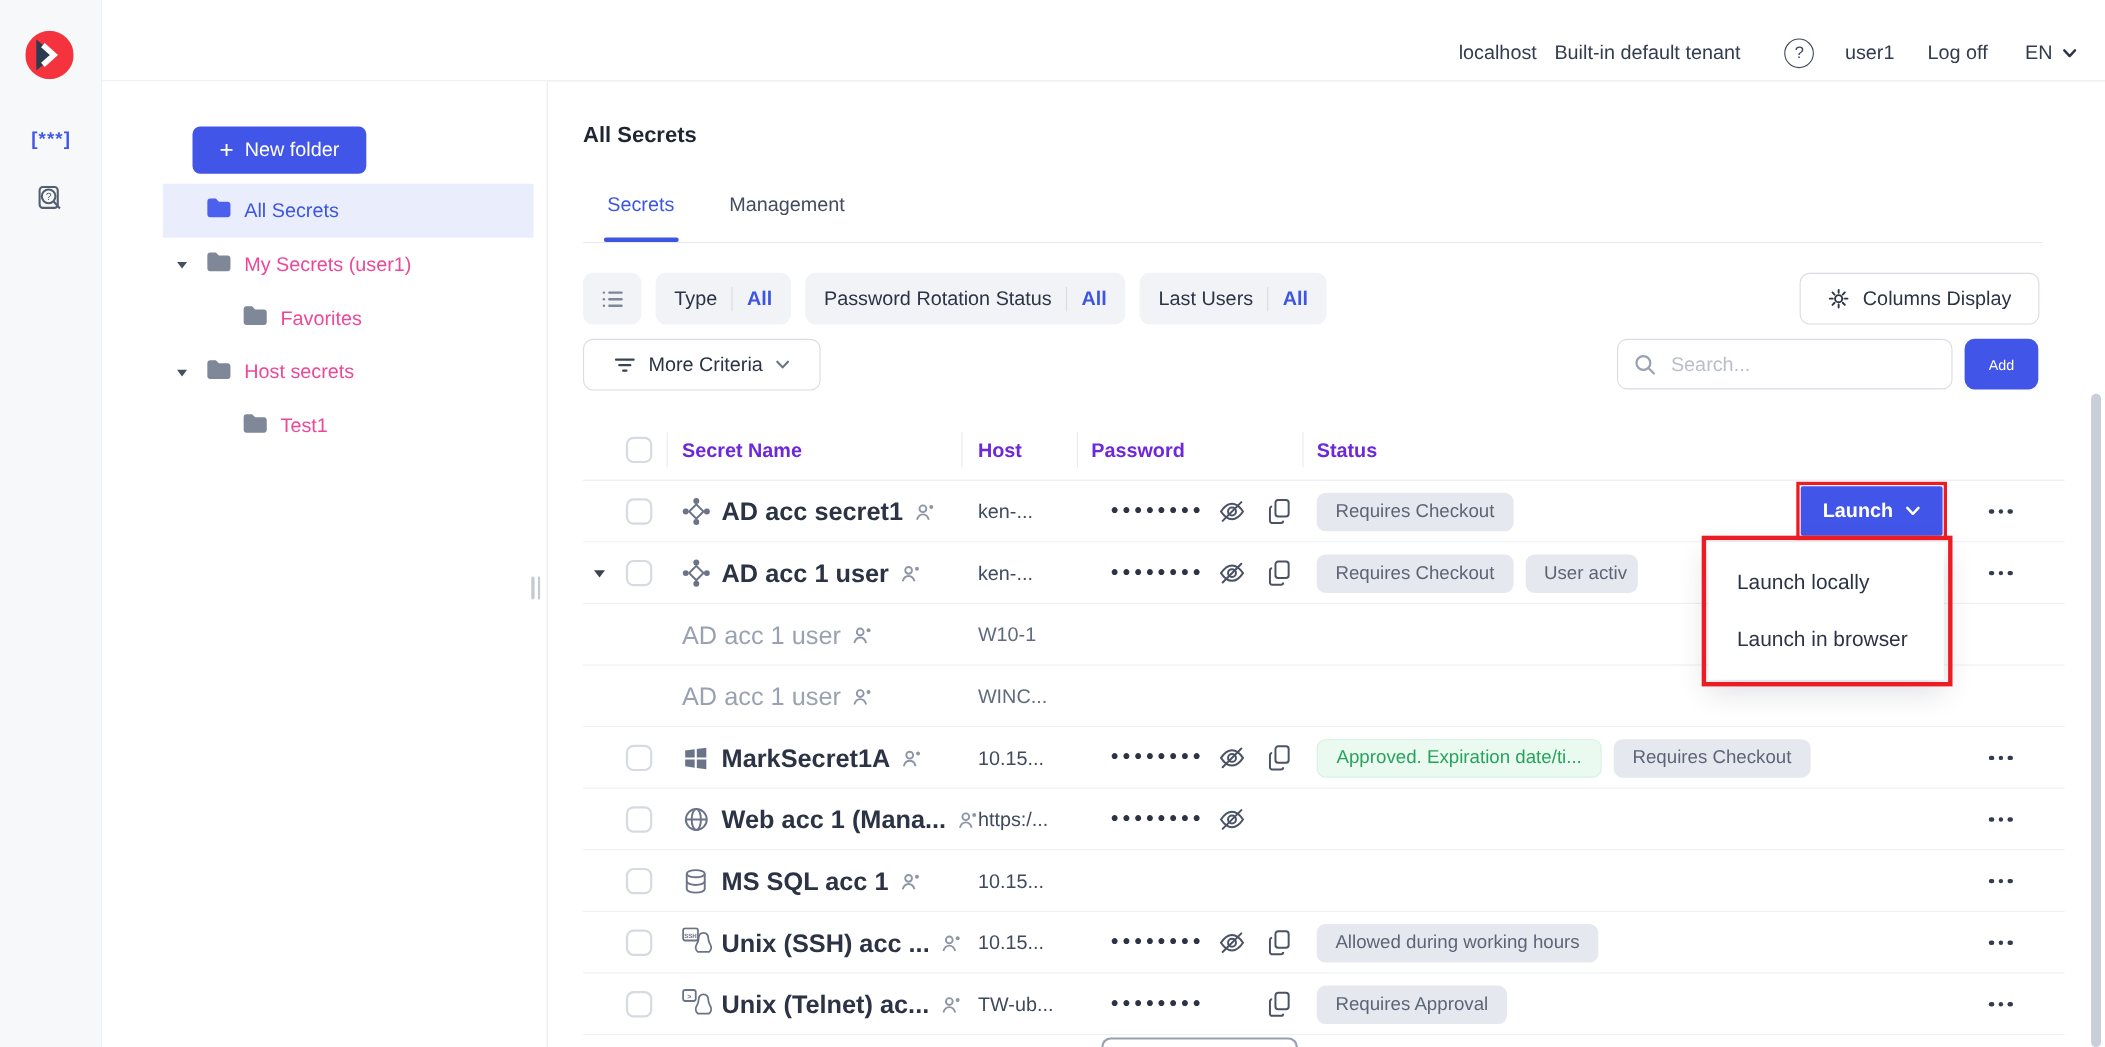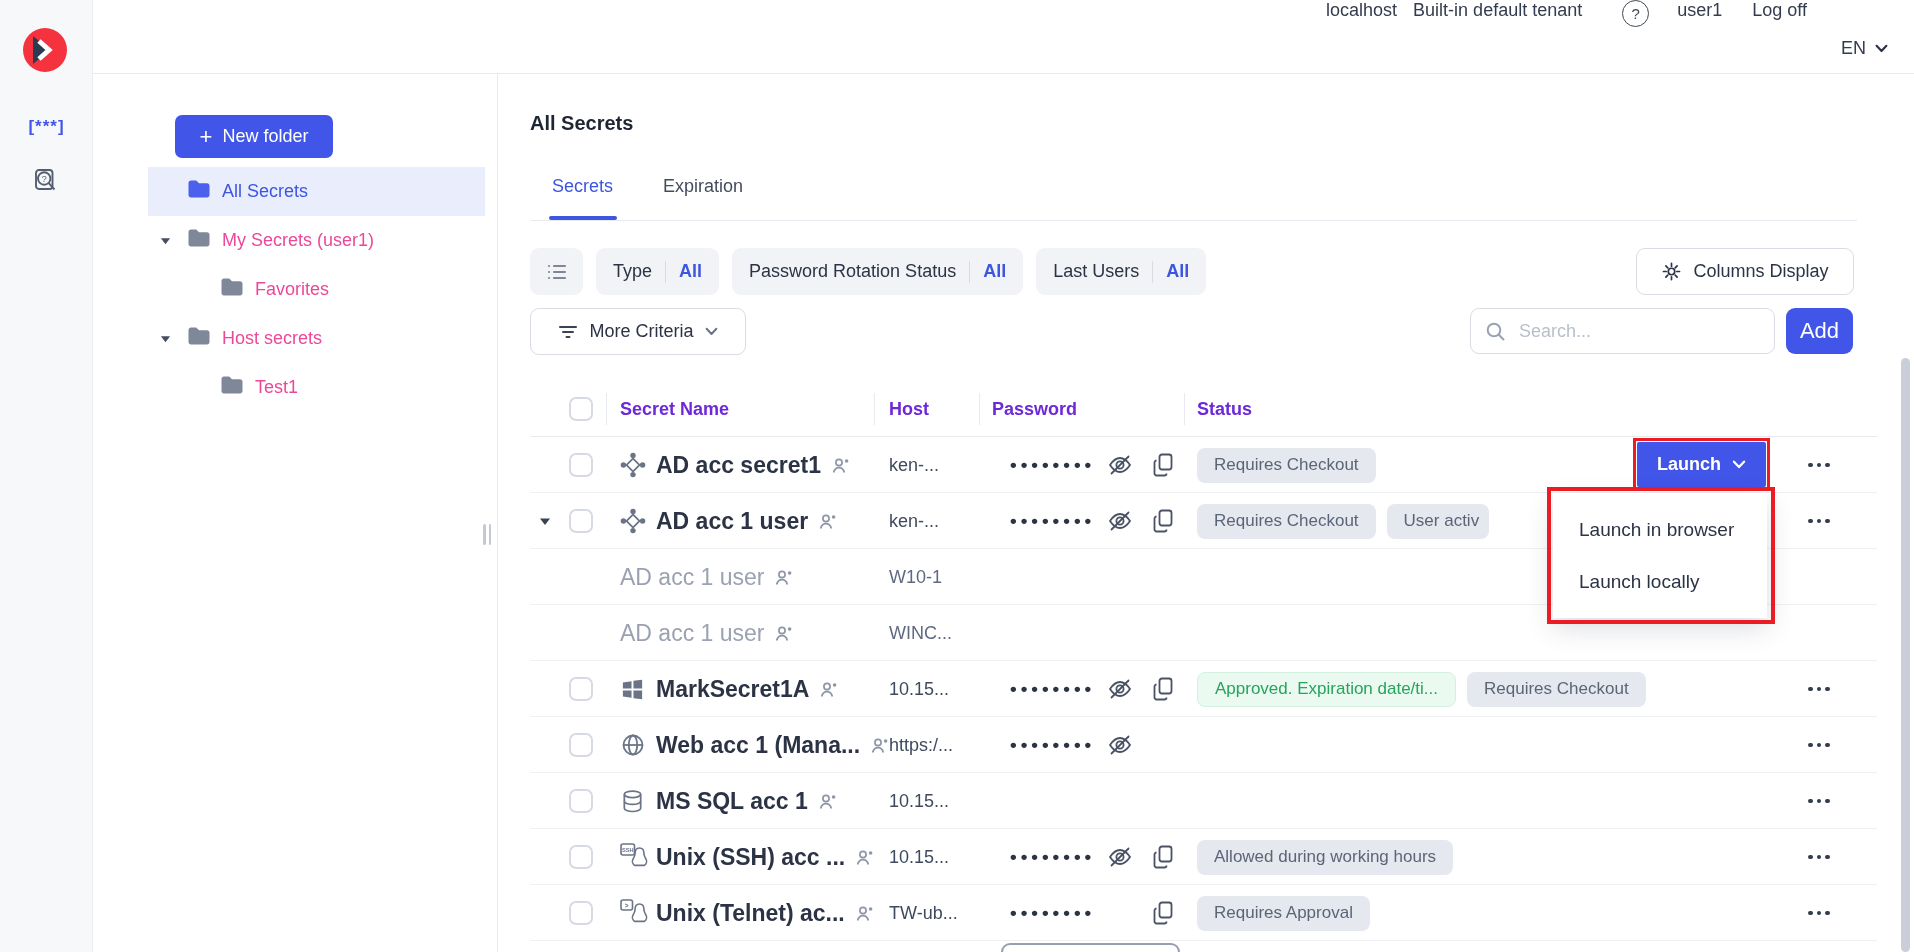--- a/index.html
+++ b/index.html
@@ -13,21 +13,21 @@
   .app{position:relative;width:1914px;height:952px;background:#fff;overflow:hidden;}
   .abs{position:absolute;}
   
   .rail{left:0;top:0;width:93px;height:952px;background:#f7f8fa;border-right:1px solid #ebedf1;}
   .logo{left:23px;top:28px;width:44px;height:44px;}
   .rail-pw{left:0;top:117px;width:93px;text-align:center;color:var(--accent);font-weight:700;font-size:17px;letter-spacing:1px;}
   .rail-find{left:33px;top:168px;}
   
   .topbar{left:93px;top:0;right:0;height:74px;background:#fff;border-bottom:1px solid var(--line);}
   .app-title{left:128px;top:0;height:74px;display:flex;align-items:center;font-size:19px;font-weight:500;color:var(--text-dark);}
-  .topbar-right{right:26px;top:0;height:96px;display:flex;font-size:18px;color:#333c4e;}
+  .topbar-right{right:26px;top:0;height:96px;display:flex;align-items:center;font-size:18px;color:#333c4e;}
   .tb-item{margin-left:32px;white-space:nowrap;}
   .help-circle{width:27px;height:27px;border:1.6px solid #3f4856;border-radius:50%;display:flex;align-items:center;justify-content:center;font-size:15px;color:#3f4856;font-weight:500;}
   .lang{display:flex;align-items:center;gap:9px;font-weight:500;}
   
   .tree{left:93px;top:74px;width:405px;bottom:0;border-right:1px solid var(--line);background:#fff;}
   .new-folder{left:175px;top:115px;width:158px;height:43px;background:var(--accent);color:#fff;border:none;border-radius:7px;font-size:18px;font-weight:500;display:flex;align-items:center;justify-content:center;gap:10px;cursor:pointer;font-family:inherit;}
   .new-folder .plus{font-size:22px;font-weight:400;line-height:1;}
   .tree-item{position:absolute;left:148px;width:337px;height:49px;display:flex;align-items:center;font-size:18px;color:#ec4899;cursor:pointer;}
   .tree-item.selected{background:#eaedfb;color:#3d56e0;}
   .tree-caret{position:absolute;left:11px;width:13px;}
@@ -46,21 +46,21 @@
   .icon-btn{width:53px;height:47px;background:var(--pill);border-radius:9px;display:flex;align-items:center;justify-content:center;cursor:pointer;}
   .pill{height:47px;background:var(--pill);border-radius:9px;display:flex;align-items:center;padding:0 17px;font-size:18px;cursor:pointer;}
   .pill .lbl{color:#2b3345;font-weight:500;}
   .pill .div{width:1px;height:22px;background:#d8dbe2;margin:0 13px;}
   .pill .val{color:#3d56e0;font-weight:600;}
   .columns-display{left:1636px;top:248px;height:47px;width:218px;border:1px solid var(--border-btn);border-radius:9px;background:#fff;display:flex;align-items:center;justify-content:center;gap:11px;font-size:18px;font-weight:500;color:#2b3345;cursor:pointer;}
   .more-criteria{left:530px;top:308px;height:47px;width:216px;border:1px solid var(--border-btn);border-radius:9px;background:#fff;display:flex;align-items:center;justify-content:center;gap:11px;font-size:18px;font-weight:500;color:#2b3345;cursor:pointer;}
   .search-box{left:1470px;top:308px;width:305px;height:46px;border:1px solid var(--border-btn);border-radius:9px;background:#fff;display:flex;align-items:center;padding:0 14px;gap:11px;}
   .search-box input{border:none;outline:none;font-size:18px;flex:1;font-family:inherit;color:#2b3345;min-width:0;}
   .search-box input::placeholder{color:#b9bfca;}
-  .add-btn{left:1786px;top:308px;width:67px;height:46px;background:var(--accent);color:#fff;border:none;border-radius:9px;font-size:22px;font-weight:500;cursor:pointer;font-family:inherit;}
+  .add-btn{left:1786px;top:308px;width:67px;height:46px;background:var(--accent);color:#fff;border:none;border-radius:9px;font-size:13px;font-weight:500;cursor:pointer;font-family:inherit;}
   
   .thead{left:530px;top:381px;width:1347px;height:56px;border-bottom:1px solid var(--line);}
   .th{position:absolute;top:0;height:56px;display:flex;align-items:center;font-size:18px;font-weight:600;color:#6d28d9;}
   .th-sep{position:absolute;top:12px;height:32px;width:1px;background:var(--line);}
   .checkbox{width:24px;height:24px;border:2px solid #d6dae2;border-radius:7px;background:#fff;cursor:pointer;}
   .rows{left:530px;top:437px;width:1347px;}
   .trow{position:relative;width:100%;height:56px;border-bottom:1px solid var(--row-line);}
   .cell{position:absolute;top:0;height:56px;display:flex;align-items:center;}
   .secret-name{font-size:23px;font-weight:600;color:#2b3345;white-space:nowrap;}
   .secret-name.sub{font-weight:400;color:var(--text-gray);}
@@ -166,21 +166,21 @@
         <span class="tree-label" style="left:107px">Test1</span>
       </div>
     </div>
   <div class="abs drag-handle">
       <i></i>
       <i></i>
     </div>
 
   <div class="abs page-title">All Secrets</div>
   <div class="abs tab active" style="left:552px">Secrets</div>
-  <div class="abs tab inactive" style="left:663px">Expiration</div>
+  <div class="abs tab inactive" style="left:663px">Management</div>
   <div class="abs tab-underline"></div>
   <div class="abs tabs-border"></div>
 
   <div class="abs filters" id="filters">
     <div class="icon-btn">
       <svg width="24" height="24" viewBox="0 0 24 24">
           <g stroke="#7d8799" stroke-width="2.2" stroke-linecap="round">
             <line x1="4" y1="6" x2="4.01" y2="6"></line>
             <line x1="9" y1="6" x2="20" y2="6"></line>
             <line x1="4" y1="12" x2="4.01" y2="12"></line>
@@ -645,20 +645,20 @@
 
   <button class="abs launch-btn">
     <span>Launch</span>
     <svg width="14" height="9" viewBox="0 0 12 8">
         <polyline points="1.5,1.5 6,6.3 10.5,1.5" fill="none" stroke="#ffffff" stroke-width="2" stroke-linecap="round" stroke-linejoin="round"></polyline>
       </svg>
   </button>
   <div class="abs launch-red"></div>
 
   <div class="abs dropdown" id="launch-menu">
+      <div class="item">Launch locally</div>
       <div class="item">Launch in browser</div>
-      <div class="item">Launch locally</div>
     </div>
   <div class="abs menu-red"></div>
 
   <div class="abs scrollbar"></div>
   <div class="abs partial-ctl"></div>
 </div>
 
 </body></html>

